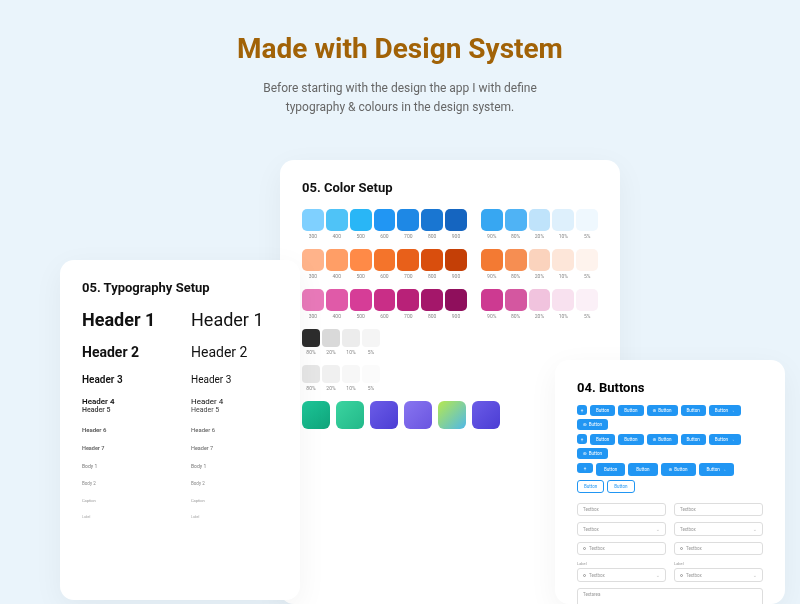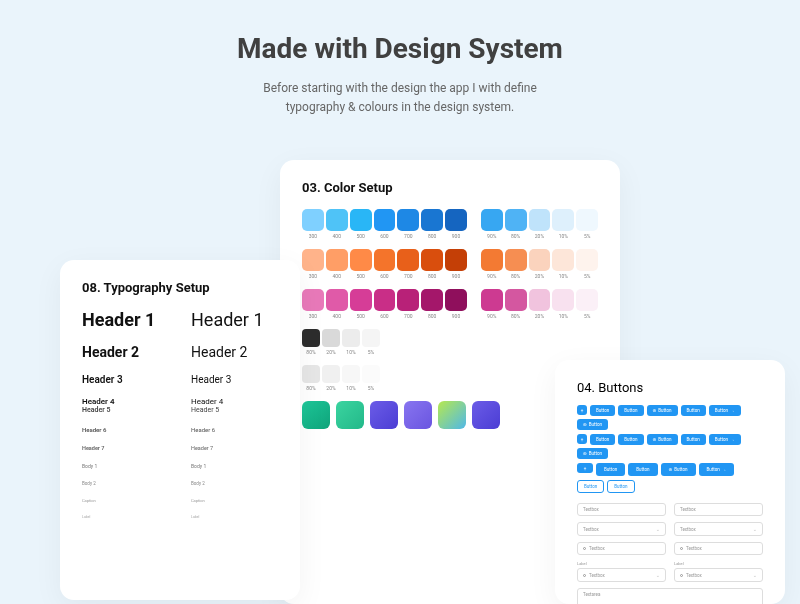--- a/index.html
+++ b/index.html
@@ -1,18 +1,18 @@
 <!DOCTYPE html>
 <html><head>
 <meta charset="utf-8">
 <style>
 *{box-sizing:border-box;margin:0;padding:0}
 body{font-family:-apple-system,BlinkMacSystemFont,"Segoe UI",Roboto,sans-serif;background:#eaf4fb;width:800px;height:604px;overflow:hidden;position:relative}
 .hero{text-align:center;padding:32px 20px 20px}
-.hero h1{font-size:28px;font-weight:700;color:#404040}
+.hero h1{font-size:28px;font-weight:700;color:#a16207}
 .hero p{font-size:12px;color:#666;margin-top:14px;line-height:1.6}
 .card{background:#fff;border-radius:14px;position:absolute;box-shadow:0 8px 30px rgba(0,0,0,.05);padding:20px 22px}
 .card-title{font-size:13px;font-weight:700;color:#111;margin-bottom:14px}
 .typo{left:60px;top:260px;width:240px;height:340px}
 .typo-cols{display:flex;gap:22px}
 .typo-col{flex:1}
 .h1{font-size:18px;font-weight:700;color:#111;margin-bottom:14px}
 .h2{font-size:14px;font-weight:700;color:#111;margin-bottom:14px}
 .h3{font-size:10px;font-weight:600;color:#111;margin-bottom:12px}
 .h4{font-size:8px;font-weight:600;color:#111;}
@@ -37,21 +37,21 @@
 .grad-row{display:flex;gap:6px;margin-top:4px}
 .grad{width:28px;height:28px;border-radius:6px}
 .side{position:absolute;right:22px;top:245px}
 .side-block{margin-bottom:12px}
 .side-label{font-size:6px;font-weight:700;color:#111;margin-bottom:4px}
 .side-row{display:flex;gap:3px}
 .side-sw{width:20px;height:20px;border-radius:4px}
 .side-lbl{display:flex;gap:3px;margin-top:2px}
 .side-lbl span{width:20px;font-size:4.5px;color:#888;text-align:center}
 .buttons{left:555px;top:360px;width:230px;height:244px}
-.btn-title{font-size:13px;font-weight:400;margin-bottom:10px}
+.btn-title{font-size:13px;font-weight:700;margin-bottom:10px}
 .btn-row{display:flex;gap:3px;flex-wrap:wrap;margin-bottom:4px}
 .btn{background:#2196f3;color:#fff;font-size:4.5px;padding:3px 6px;border-radius:3px;display:inline-flex;align-items:center;gap:2px}
 .btn.sq{padding:3px;width:10px;height:10px;justify-content:center}
 .btn.out{background:#fff;border:1px solid #2196f3;color:#2196f3}
 .btn.lg{padding:4px 8px}
 .input-sec{margin-top:10px}
 .inp-label{font-size:4px;color:#999;margin-bottom:2px}
 .inp-row{display:flex;gap:8px;margin-bottom:6px}
 .inp{border:1px solid #ddd;border-radius:3px;padding:3px 5px;font-size:4.5px;color:#999;flex:1;display:flex;align-items:center;justify-content:space-between}
 .inp .chev{font-size:5px;color:#bbb}
@@ -63,21 +63,21 @@
 
 <div class="hero">
   <h1>Made with Design System</h1>
   <p>
     <span>Before starting with the design the app I with define</span><br>
     <span>typography &amp; colours in the design system.</span>
   </p>
 </div>
 
 <div class="card colors">
-  <div class="card-title">03. Color Setup</div>
+  <div class="card-title">05. Color Setup</div>
 
   <div>
     <div class="sw-row" id="row-blue">
         <div class="sw" style="background: rgb(127, 208, 255);"></div>
         <div class="sw" style="background: rgb(79, 195, 247);"></div>
         <div class="sw" style="background: rgb(41, 182, 246);"></div>
         <div class="sw" style="background: rgb(33, 150, 243);"></div>
         <div class="sw" style="background: rgb(30, 136, 229);"></div>
         <div class="sw" style="background: rgb(25, 118, 210);"></div>
         <div class="sw" style="background: rgb(21, 101, 192);"></div>
@@ -232,21 +232,21 @@
       <div class="grad" style="background: linear-gradient(135deg, rgb(30, 200, 154), rgb(15, 163, 122));"></div>
       <div class="grad" style="background: linear-gradient(135deg, rgb(59, 212, 160), rgb(34, 184, 137));"></div>
       <div class="grad" style="background: linear-gradient(135deg, rgb(107, 92, 231), rgb(75, 61, 212));"></div>
       <div class="grad" style="background: linear-gradient(135deg, rgb(136, 117, 240), rgb(106, 85, 224));"></div>
       <div class="grad" style="background: linear-gradient(135deg, rgb(182, 232, 79), rgb(79, 184, 232));"></div>
       <div class="grad" style="background: linear-gradient(135deg, rgb(107, 92, 231), rgb(75, 61, 212));"></div>
     </div>
 </div>
 
 <div class="card typo">
-  <div class="card-title">08. Typography Setup</div>
+  <div class="card-title">05. Typography Setup</div>
   <div class="typo-cols">
     <div class="typo-col" id="typo-col-1">
         <div class="h1">Header 1</div>
         <div class="h2">Header 2</div>
         <div class="h3">Header 3</div>
         <div class="h4">Header 4</div>
         <div class="h5">Header 5</div>
         <div class="h6">Header 6</div>
         <div class="h7">Header 7</div>
         <div class="b1">Body 1</div>

